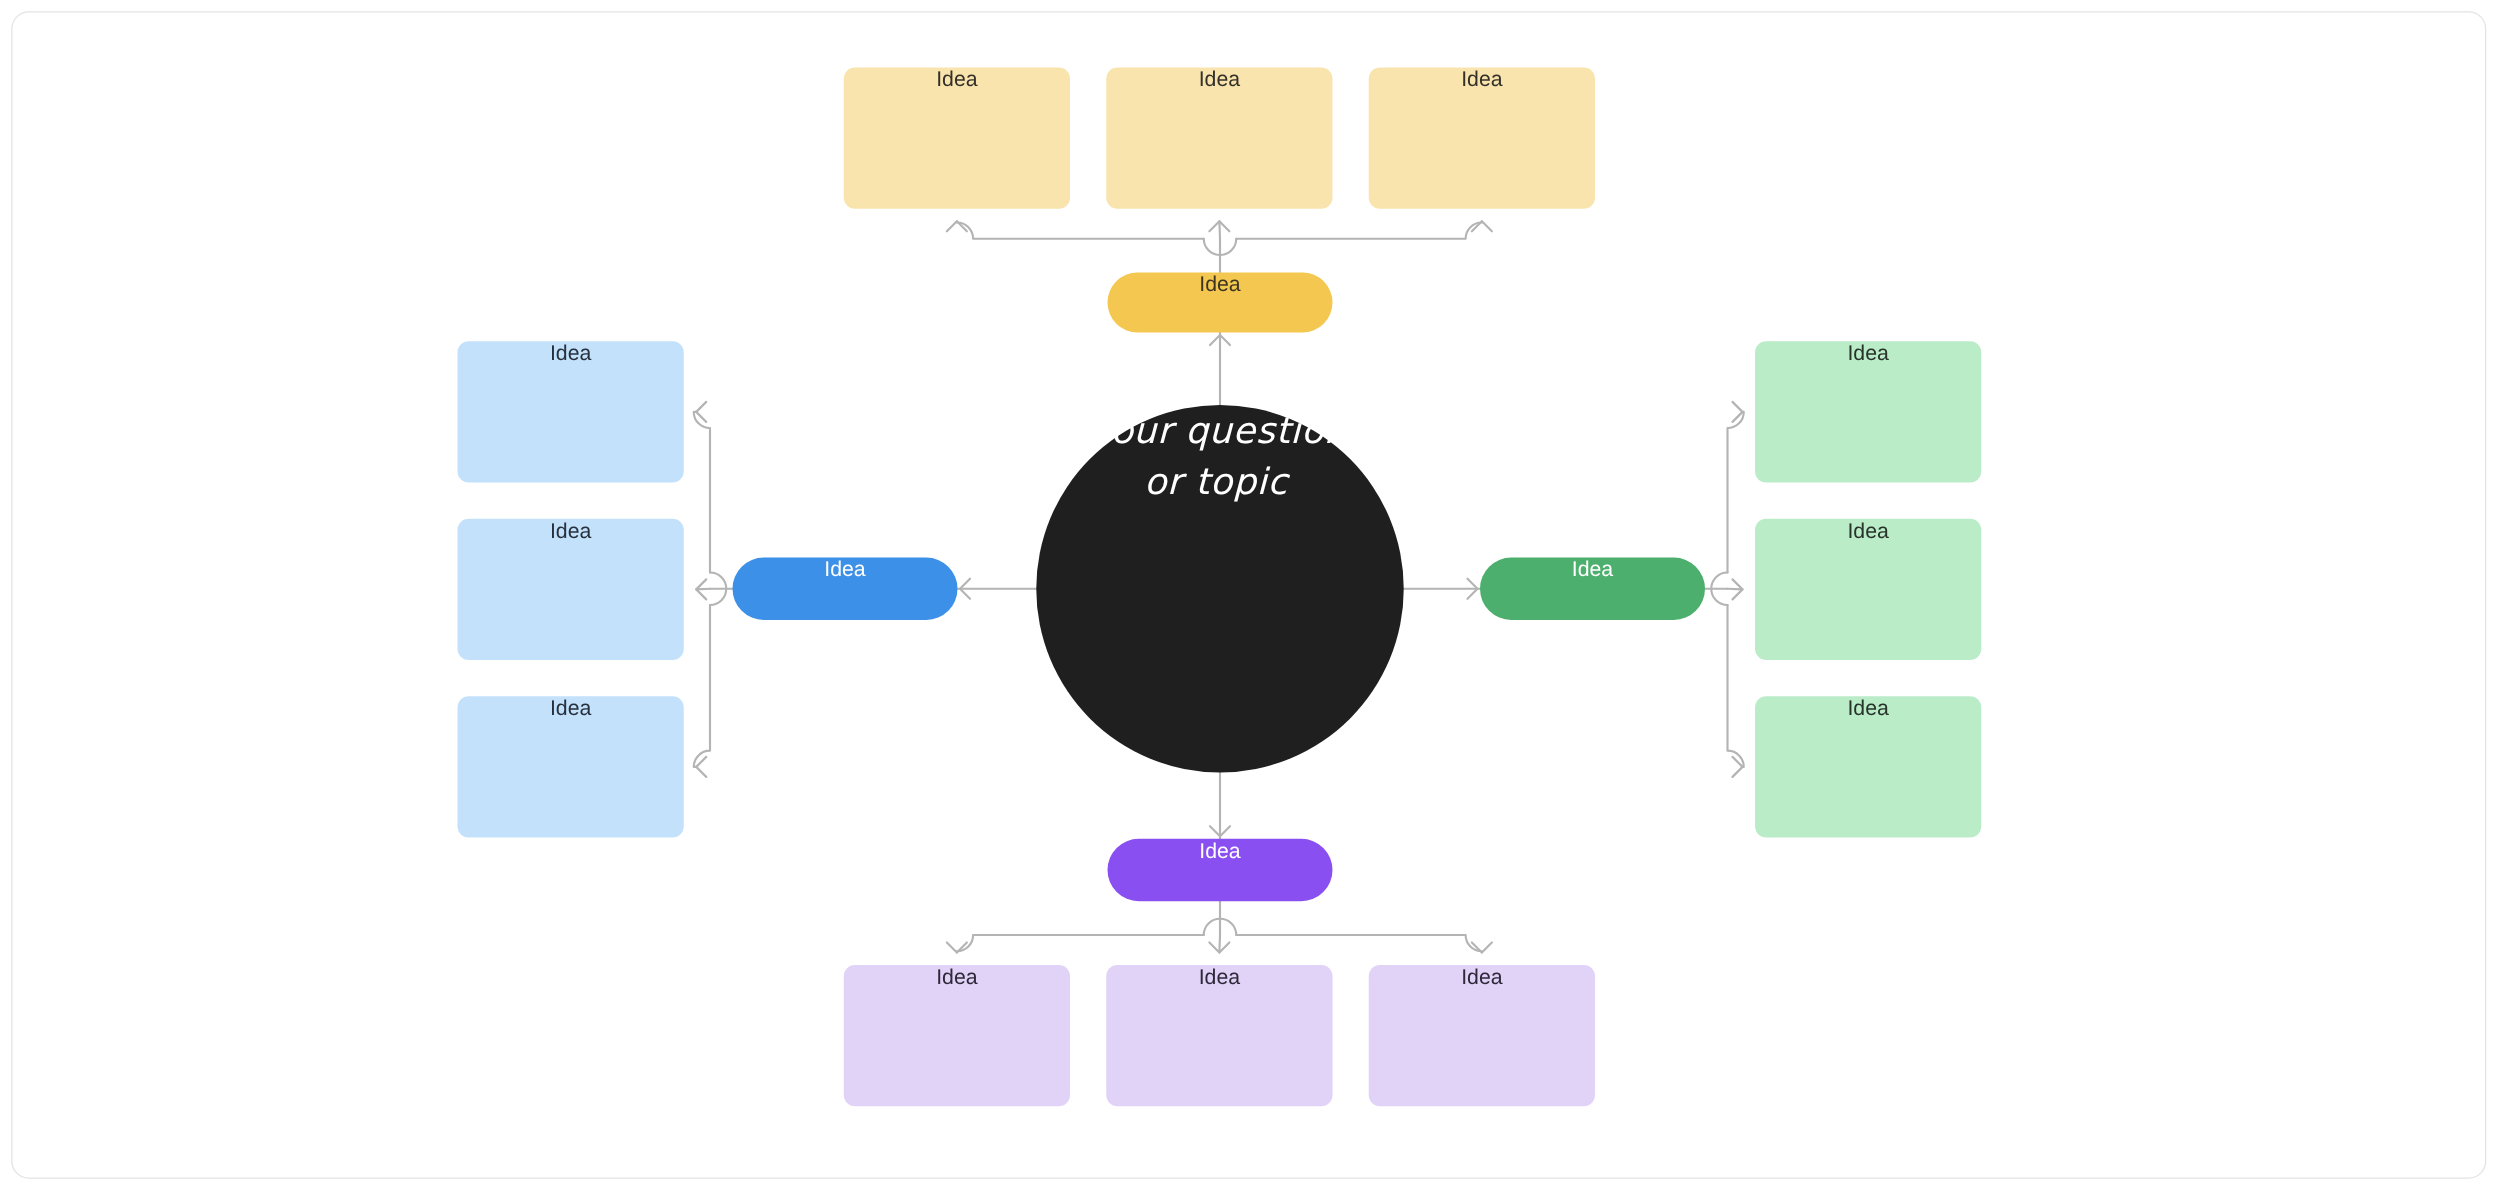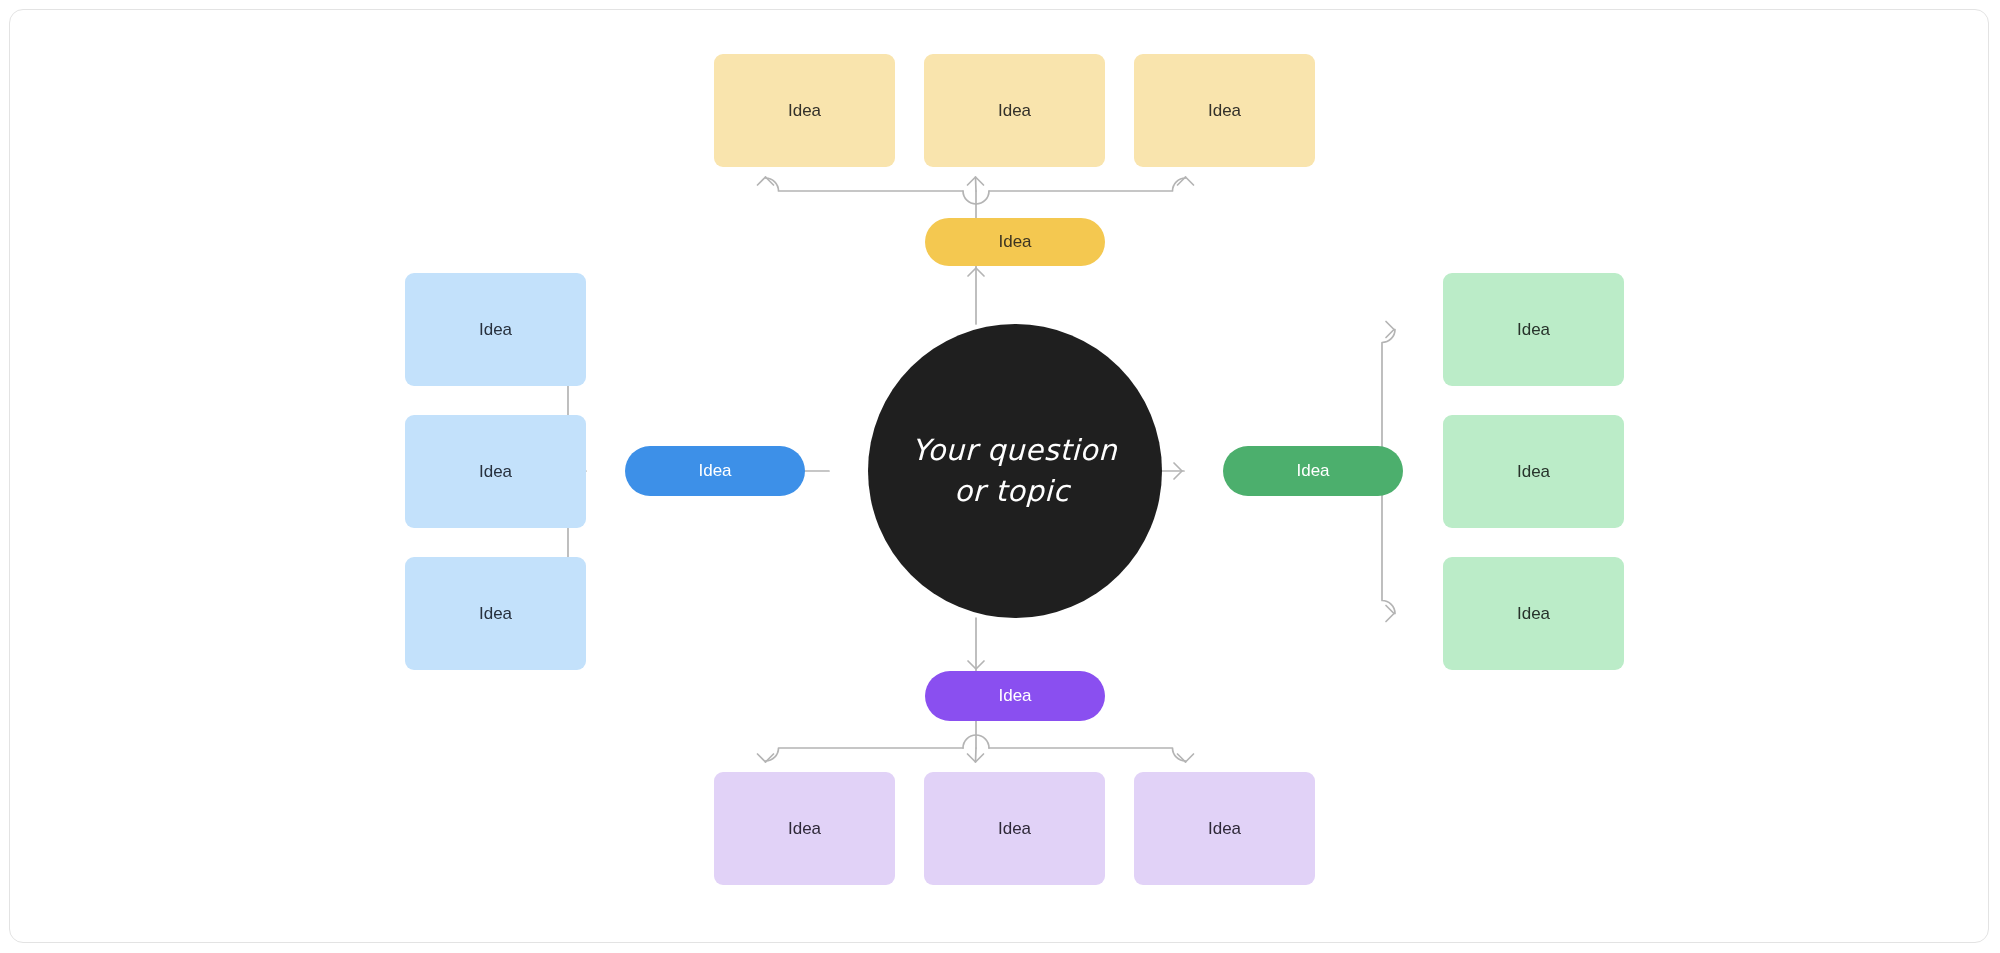--- a/index.html
+++ b/index.html
@@ -38,26 +38,25 @@
     left: 0;
     top: 0;
     width: 2000px;
     height: 953px;
     overflow: visible;
     pointer-events: none;
   }
   .node {
     position: absolute;
     display: flex;
-    align-items: center;
+    align-items: flex-start;
     justify-content: center;
     box-sizing: border-box;
     text-align: center;
     user-select: none;
-    margin-left: 39px;
   }
   
   .central-node {
     border-radius: 50%;
     background: #1f1f1f;
     color: #ffffff;
   }
   .central-label {
     font-size: 29px;
     line-height: 1.42;

